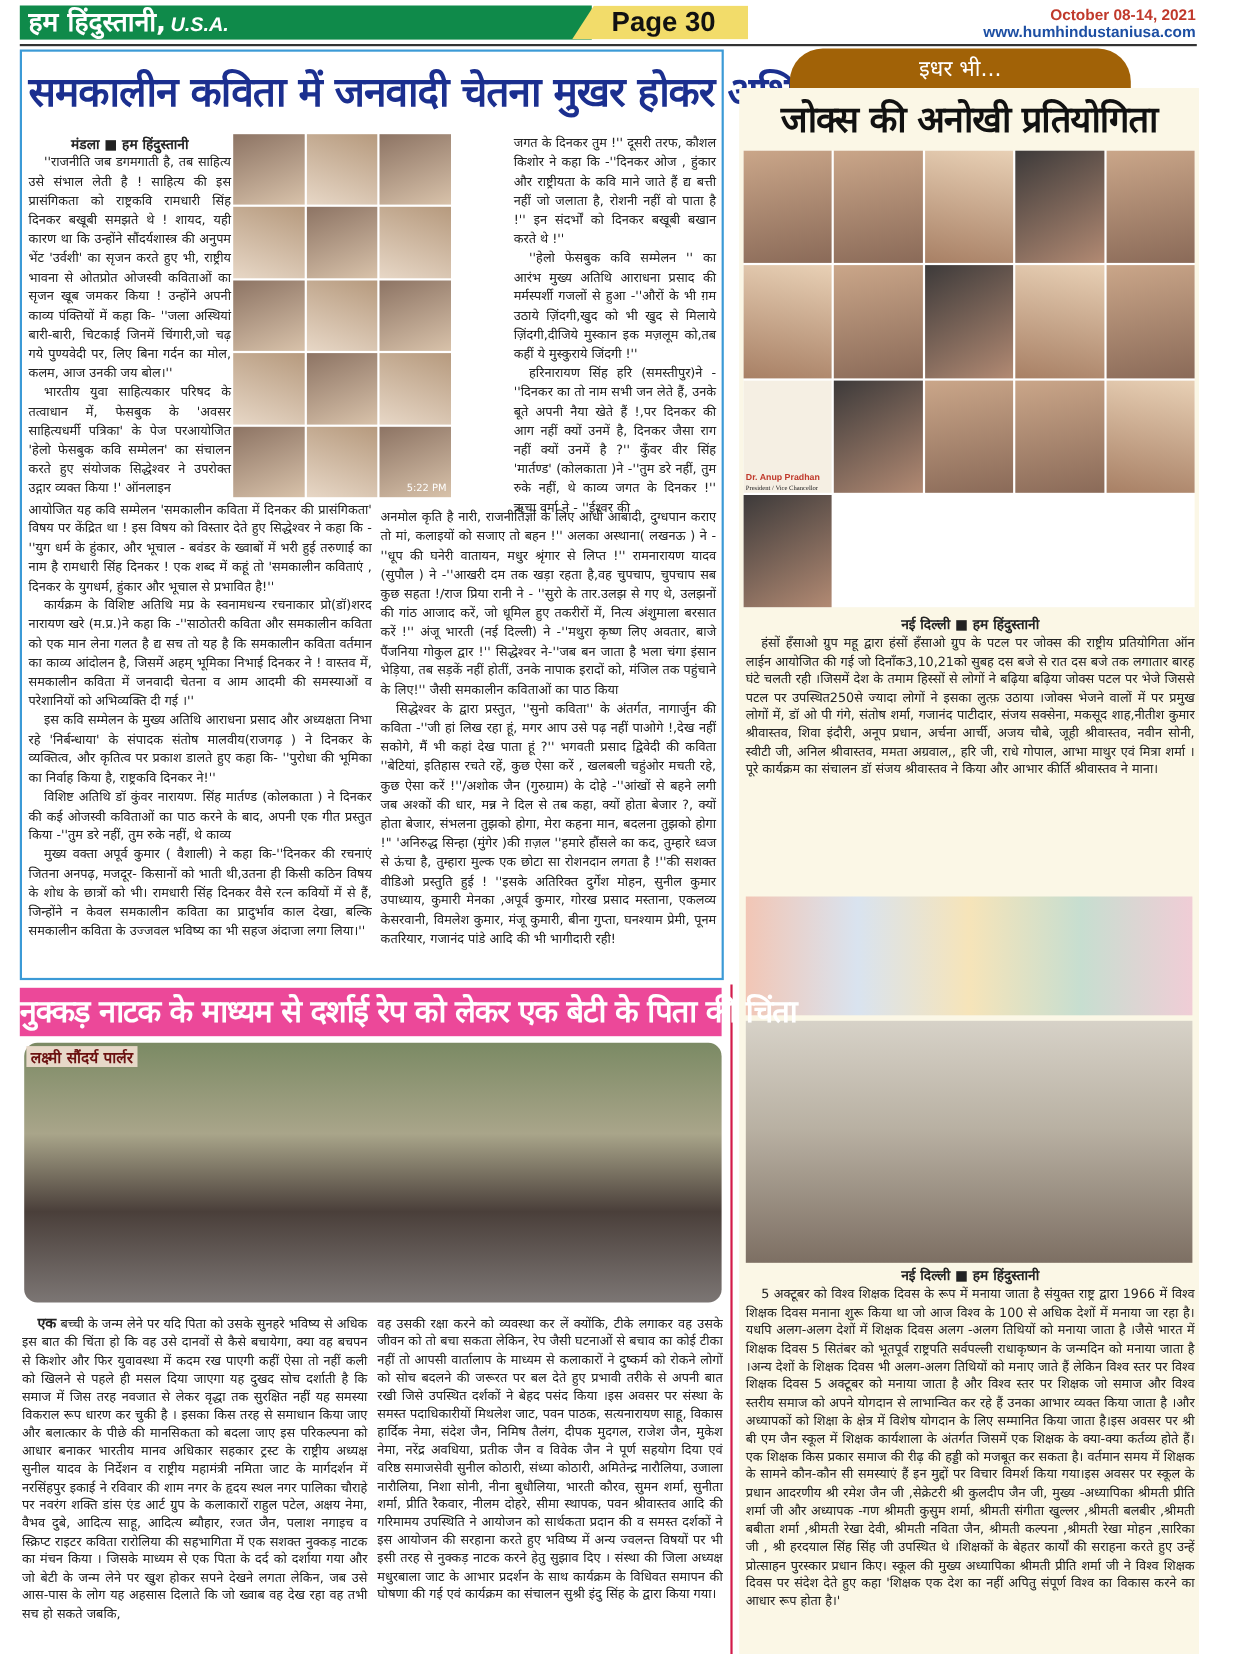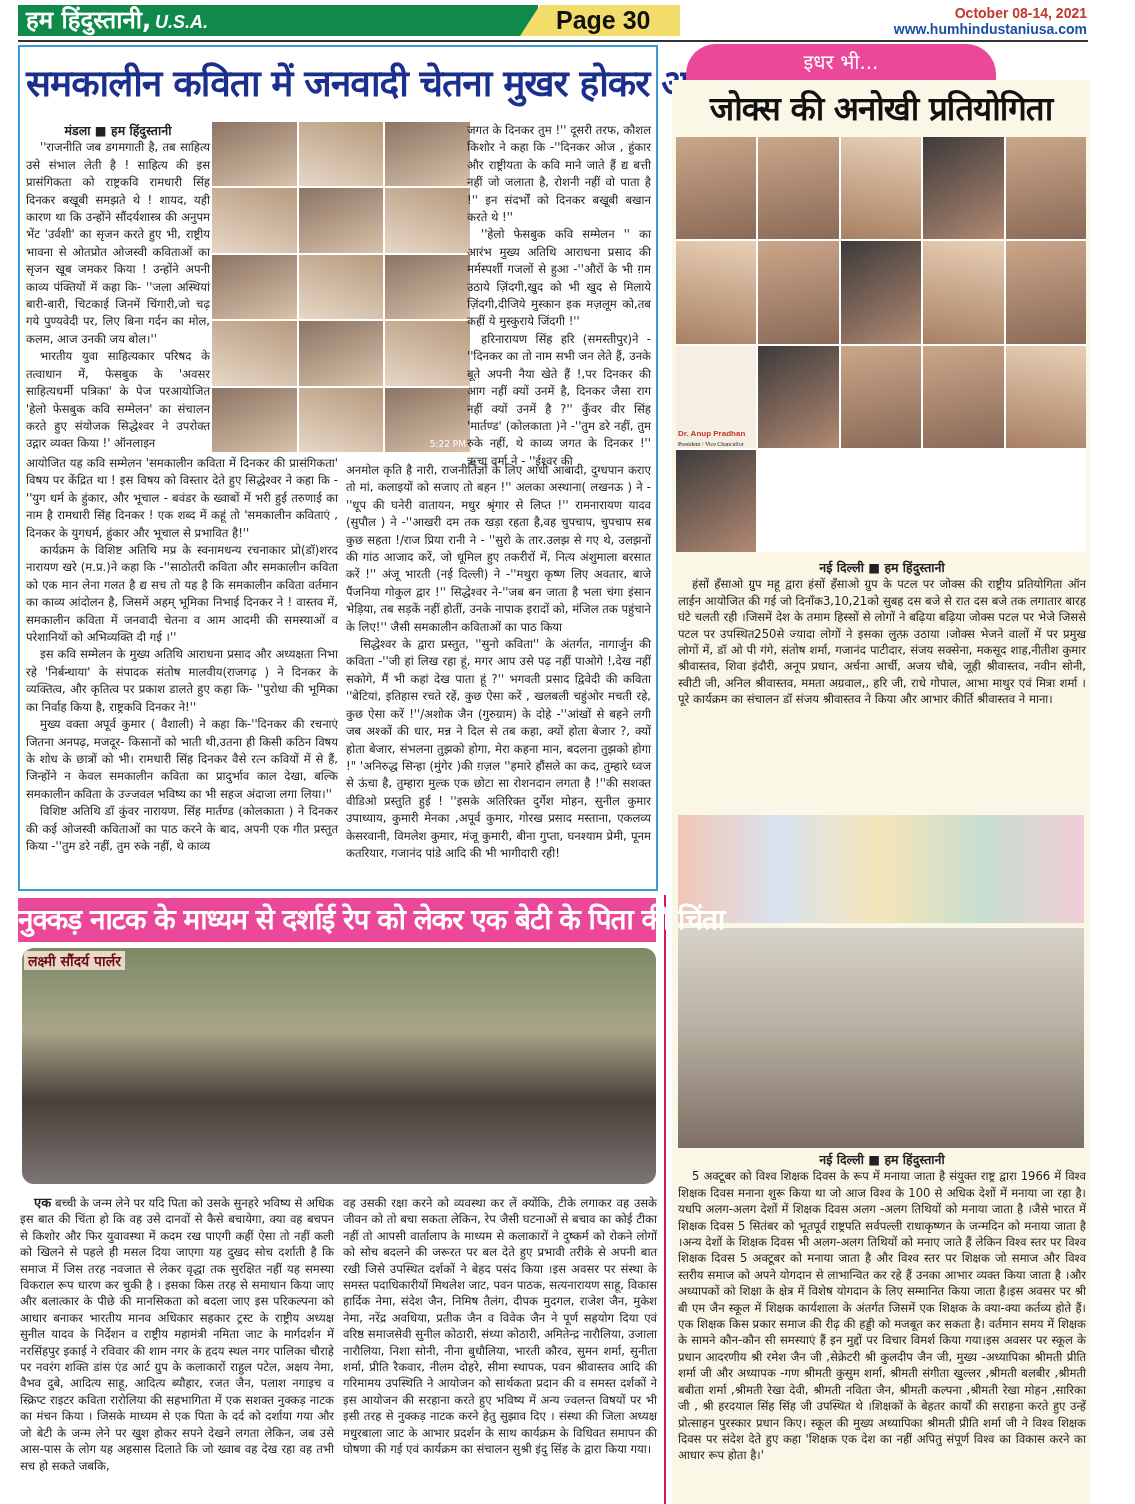--- a/index.html
+++ b/index.html
@@ -14,27 +14,27 @@
   .mast-date { right: 48px; top: 5px; font-size: 14px; font-weight: bold; color: #c0392b; font-family: "Liberation Sans", sans-serif; }
   .mast-web { right: 48px; top: 21px; font-size: 14px; font-weight: bold; color: #1d4fa3; font-family: "Liberation Sans", sans-serif; }
   .mast-rule { left: 18px; top: 40px; width: 1070px; height: 2px; background: #333; }
 
   
   .art1 { left: 18px; top: 45px; width: 640px; height: 846px; border: 2px solid #3b9ad6; }
   .art1-head { left: 26px; top: 50px; width: 630px; font-size: 37px; font-weight: bold; color: #1b2f8f; letter-spacing: -1px; white-space: nowrap; line-height: 68px; }
   .col { font-size: 11.6px; line-height: 17.4px; text-align: justify; color: #222; }
   .col p { text-indent: 14px; }
   .dateline { font-weight: bold; text-align: center; font-size: 12.5px; text-indent: 0 !important; }
-  .photogrid { left: 212px; top: 122px; width: 258px; height: 330px; display: grid; grid-template-columns: 1fr 1fr 1fr; grid-template-rows: repeat(5, 1fr); gap: 2px; background: #fff; }
+  .photogrid { left: 212px; top: 122px; width: 198px; height: 330px; display: grid; grid-template-columns: 1fr 1fr 1fr; grid-template-rows: repeat(5, 1fr); gap: 2px; background: #fff; }
   .photogrid div:nth-child(odd) { background: linear-gradient(160deg,#8d7464,#d8c2aa); }
   .photogrid div:nth-child(even) { background: linear-gradient(200deg,#b69a7e,#e7d7c6); }
   .ts { right: 4px; bottom: 3px; color: #fff; font-size: 9px; position: absolute; }
 
   
-  .side-tab { left: 686px; top: 44px; width: 310px; height: 36px; background: #ec4899; border-radius: 30px 30px 0 0; color: #fff; text-align: center; font-size: 20px; line-height: 36px; }
+  .side-tab { left: 718px; top: 44px; width: 310px; height: 36px; background: #a16207; border-radius: 30px 30px 0 0; color: #fff; text-align: center; font-size: 20px; line-height: 36px; }
   .side-bg { left: 672px; top: 80px; width: 418px; height: 1424px; background: #fbf7e6; }
   .jokes-head { left: 672px; top: 84px; width: 418px; text-align: center; font-size: 33px; font-weight: bold; color: #111; line-height: 50px; letter-spacing: -1px; }
   .jokes-grid { left: 676px; top: 137px; width: 410px; height: 415px; display: grid; grid-template-columns: repeat(5, 1fr); grid-template-rows: repeat(4, 1fr); gap: 2px; background: #fff; }
   .jokes-grid div { background: linear-gradient(170deg,#caa689,#8a6a58); position: relative; }
   .jokes-grid div:nth-child(3n) { background: linear-gradient(190deg,#e8d0b5,#a88065); }
   .jokes-grid div:nth-child(4n) { background: linear-gradient(150deg,#3d3a3a,#b28a73); }
   .cap1 { position: absolute; left: 2px; bottom: 10px; font-size: 8px; color: #c0392b; font-weight: bold; font-family: "Liberation Sans", sans-serif; }
   .cap2 { position: absolute; left: 2px; bottom: 1px; font-size: 6px; color: #222; font-family: "Liberation Serif", serif; }
   .side-col { left: 678px; width: 408px; font-size: 11.6px; line-height: 16.4px; text-align: justify; color: #222; }
   .side-col p { text-indent: 14px; }
@@ -85,22 +85,22 @@
     <div></div>
     <div style="position:relative;">
       <span class="ts">5:22 PM</span>
     </div>
 </div>
 
 <div class="abs col" style="left:26px; top:455px; width:312px;">
   <p style="text-indent:0">आयोजित यह कवि सम्मेलन 'समकालीन कविता में दिनकर की प्रासंगिकता' विषय पर केंद्रित था ! इस विषय को विस्तार देते हुए सिद्धेश्वर ने कहा कि -''युग धर्म के हुंकार, और भूचाल - बवंडर के ख्वाबों में भरी हुई तरुणाई का नाम है रामधारी सिंह दिनकर ! एक शब्द में कहूं तो 'समकालीन कविताएं , दिनकर के युगधर्म, हुंकार और भूचाल से प्रभावित है!''</p>
   <p>कार्यक्रम के विशिष्ट अतिथि मप्र के स्वनामधन्य रचनाकार प्रो(डॉ)शरद नारायण खरे (म.प्र.)ने कहा कि -''साठोतरी कविता और समकालीन कविता को एक मान लेना गलत है द्य सच तो यह है कि समकालीन कविता वर्तमान का काव्य आंदोलन है, जिसमें अहम् भूमिका निभाई दिनकर ने ! वास्तव में, समकालीन कविता में जनवादी चेतना व आम आदमी की समस्याओं व परेशानियों को अभिव्यक्ति दी गई ।''</p>
   <p>इस कवि सम्मेलन के मुख्य अतिथि आराधना प्रसाद और अध्यक्षता निभा रहे 'निर्बन्धाया' के संपादक संतोष मालवीय(राजगढ़ ) ने दिनकर के व्यक्तित्व, और कृतित्व पर प्रकाश डालते हुए कहा कि- ''पुरोधा की भूमिका का निर्वाह किया है, राष्ट्रकवि दिनकर ने!''</p>
+  <p>विशिष्ट अतिथि डॉ कुंवर नारायण. सिंह मार्तण्ड (कोलकाता ) ने दिनकर की कई ओजस्वी कविताओं का पाठ करने के बाद, अपनी एक गीत प्रस्तुत किया -''तुम डरे नहीं, तुम रुके नहीं, थे काव्य</p>
   <p>मुख्य वक्ता अपूर्व कुमार ( वैशाली) ने कहा कि-''दिनकर की रचनाएं जितना अनपढ़, मजदूर- किसानों को भाती थी,उतना ही किसी कठिन विषय के शोध के छात्रों को भी। रामधारी सिंह दिनकर वैसे रत्न कवियों में से हैं, जिन्होंने न केवल समकालीन कविता का प्रादुर्भाव काल देखा, बल्कि समकालीन कविता के उज्जवल भविष्य का भी सहज अंदाजा लगा लिया।''</p>
-  <p>विशिष्ट अतिथि डॉ कुंवर नारायण. सिंह मार्तण्ड (कोलकाता ) ने दिनकर की कई ओजस्वी कविताओं का पाठ करने के बाद, अपनी एक गीत प्रस्तुत किया -''तुम डरे नहीं, तुम रुके नहीं, थे काव्य</p>
 </div>
 
 <div class="abs col" style="left:467px; top:122px; width:184px;">
   <p style="text-indent:0">जगत के दिनकर तुम !'' दूसरी तरफ, कौशल किशोर ने कहा कि -''दिनकर ओज , हुंकार और राष्ट्रीयता के कवि माने जाते हैं द्य बत्ती नहीं जो जलाता है, रोशनी नहीं वो पाता है !'' इन संदर्भों को दिनकर बखूबी बखान करते थे !''</p>
   <p>''हेलो फेसबुक कवि सम्मेलन '' का आरंभ मुख्य अतिथि आराधना प्रसाद की मर्मस्पर्शी गजलों से हुआ -''औरों के भी ग़म उठाये ज़िंदगी,खुद को भी खुद से मिलाये ज़िंदगी,दीजिये मुस्कान इक मज़लूम को,तब कहीं ये मुस्कुराये जिंदगी !''</p>
   <p>हरिनारायण सिंह हरि (समस्तीपुर)ने - ''दिनकर का तो नाम सभी जन लेते हैं, उनके बूते अपनी नैया खेते हैं !,पर दिनकर की आग नहीं क्यों उनमें है, दिनकर जैसा राग नहीं क्यों उनमें है ?'' कुँवर वीर सिंह 'मार्तण्ड' (कोलकाता )ने -''तुम डरे नहीं, तुम रुके नहीं, थे काव्य जगत के दिनकर !'' ऋचा वर्मा ने - ''ईश्वर की</p>
 </div>
 
 <div class="abs col" style="left:346px; top:462px; width:305px;">
   <p style="text-indent:0">अनमोल कृति है नारी, राजनीतिज्ञों के लिए आधी आबादी, दुग्धपान कराए तो मां, कलाइयों को सजाए तो बहन !'' अलका अस्थाना( लखनऊ ) ने -''धूप की घनेरी वातायन, मधुर श्रृंगार से लिप्त !'' रामनारायण यादव (सुपौल ) ने -''आखरी दम तक खड़ा रहता है,वह चुपचाप, चुपचाप सब कुछ सहता !/राज प्रिया रानी ने - ''सुरो के तार.उलझ से गए थे, उलझनों की गांठ आजाद करें, जो धूमिल हुए तकरीरों में, नित्य अंशुमाला बरसात करें !'' अंजू भारती (नई दिल्ली) ने -''मथुरा कृष्ण लिए अवतार, बाजे पैंजनिया गोकुल द्वार !'' सिद्धेश्वर ने-''जब बन जाता है भला चंगा इंसान भेड़िया, तब सड़कें नहीं होतीं, उनके नापाक इरादों को, मंजिल तक पहुंचाने के लिए!'' जैसी समकालीन कविताओं का पाठ किया</p>

